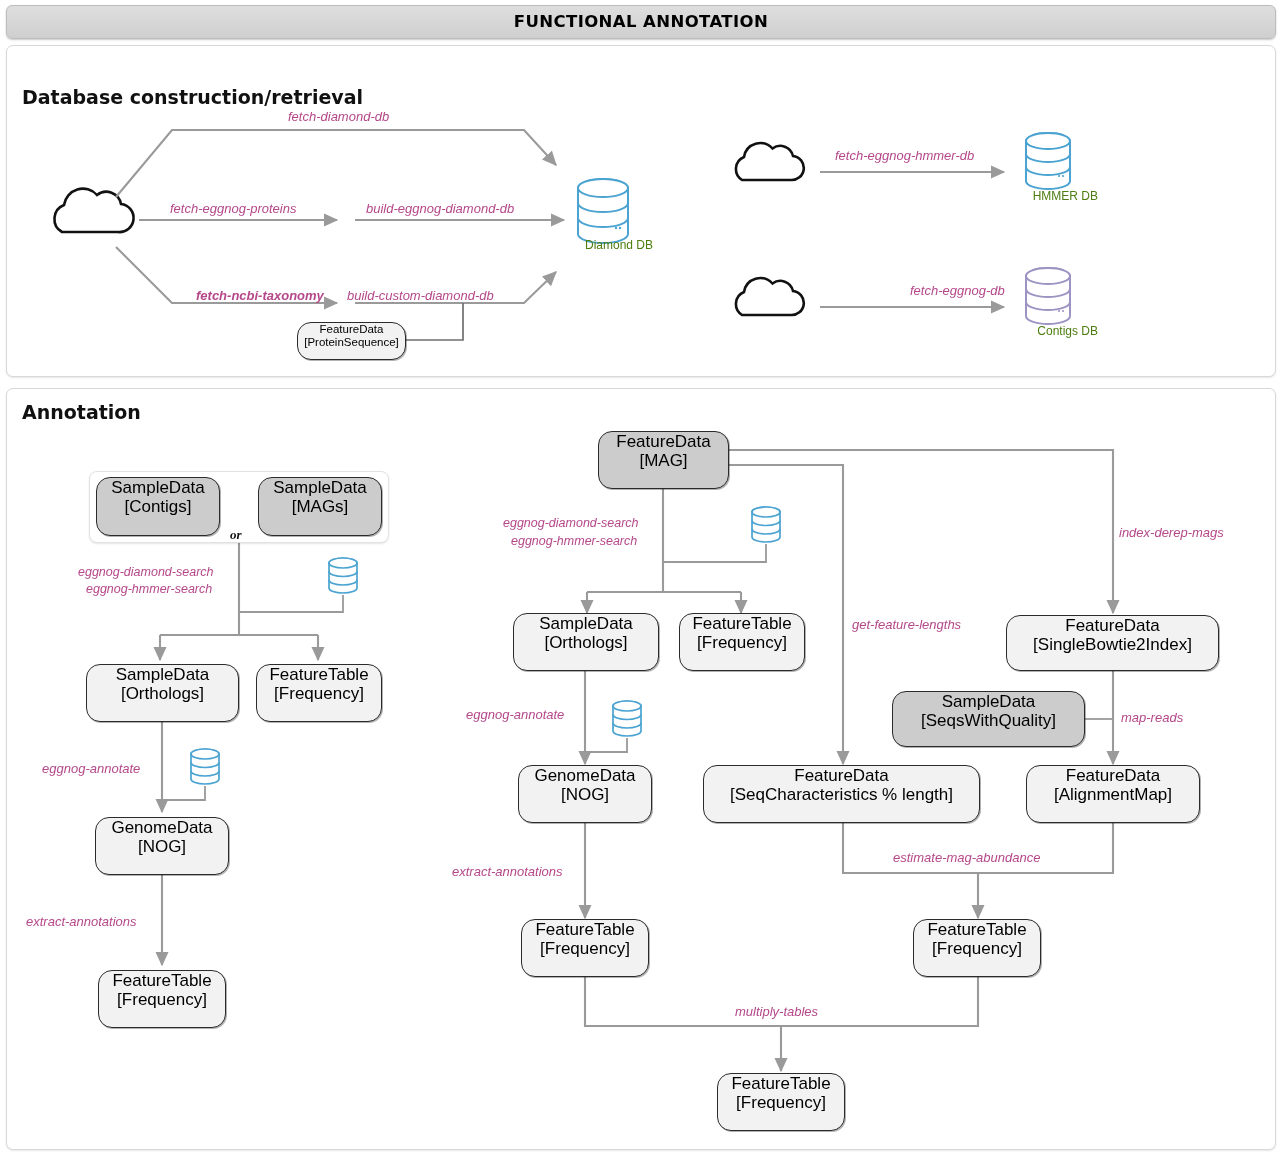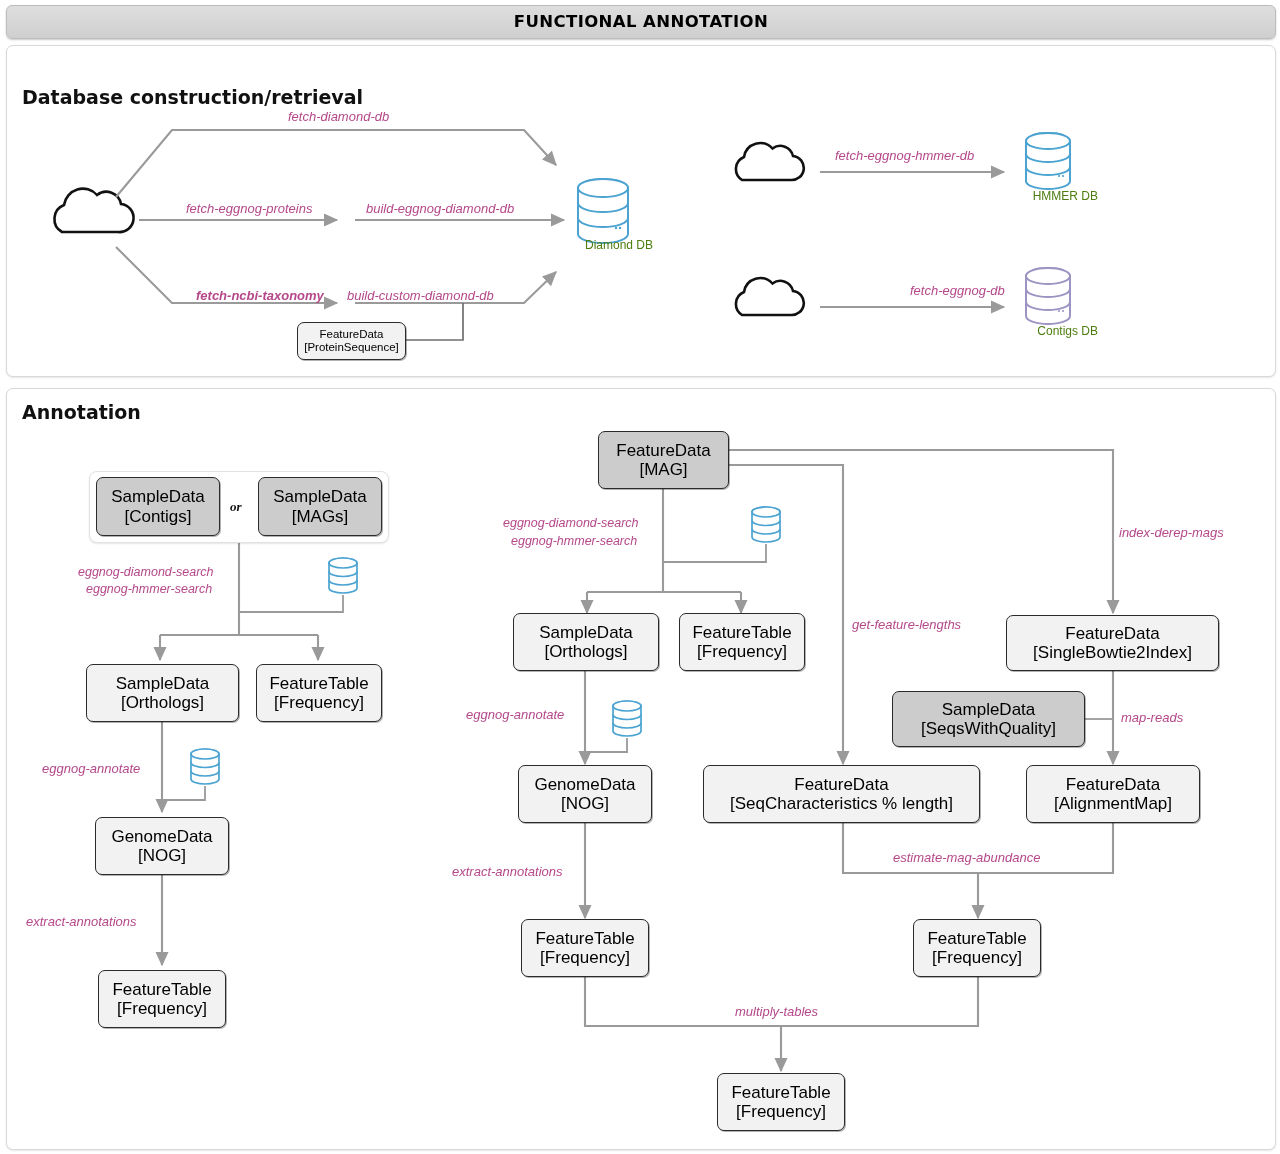--- a/index.html
+++ b/index.html
@@ -11,33 +11,33 @@
             background:linear-gradient(#dedede,#cfcfcf);
             border:1px solid #bdbdbd;border-radius:6px;
             box-shadow:0 1px 2px rgba(0,0,0,0.22);}
   .titlebar span{display:block;text-align:center;line-height:32px;
             font-weight:bold;font-size:16.5px;letter-spacing:.4px;color:#000;
             font-family:"DejaVu Sans",sans-serif;}
   .sect-title{position:absolute;font-weight:bold;font-size:19px;color:#111;
             font-family:"DejaVu Sans",sans-serif;white-space:nowrap;}
   svg{position:absolute;left:0;top:0;}
   .node{position:absolute;box-sizing:border-box;display:flex;flex-direction:column;
-        align-items:center;justify-content:center;text-align:center;
-        border:1.4px solid #2b2b2b;border-radius:7px;
+        align-items:center;text-align:center;
+        border:1.4px solid #2b2b2b;border-radius:14px;
         font-family:"Liberation Sans",sans-serif;color:#000;line-height:1.12;
         box-shadow:1px 1px 0 rgba(0,0,0,0.30);}
   .node.light{background:#f2f2f2;}
   .node.dark{background:#cccccc;}
   .node .l1{display:block;}
   .node .l2{display:block;}
   .groupbox{position:absolute;box-sizing:border-box;background:#fff;
         border:1px solid #e2e2e2;border-radius:8px;
         box-shadow:0 1px 2px rgba(0,0,0,0.10);}
   .orlbl{position:absolute;font-style:italic;font-weight:bold;font-size:13px;
-        font-family:"Liberation Serif",serif;color:#111;}
+        font-family:"Liberation Serif",serif;color:#111;margin-top:28px;}
   .edge-label{position:absolute;font-style:italic;font-size:13px;color:#b5488a;
         font-family:"Liberation Sans",sans-serif;white-space:nowrap;}
   .edge-label.sm{font-size:12.5px;}
   .db-caption{position:absolute;font-size:12px;color:#4d7c0f;
         font-family:"Liberation Sans",sans-serif;white-space:nowrap;text-align:right;}
 </style>
 </head>
 <body>
 
 <div id="root">
@@ -173,21 +173,21 @@
       <g stroke="#4ba3d1" stroke-width="1.7">
         <path d="M613,706 a14,5 0 0 1 28,0 l0,25 a14,5 0 0 1 -28,0 z" fill="#fff"></path>
         <ellipse cx="627" cy="706" rx="14" ry="5" fill="#fff"></ellipse>
         <path d="M613,714.5 a14,5 0 0 0 28,0"></path>
         <path d="M613,723 a14,5 0 0 0 28,0"></path>
       </g>
     </g>
   </svg>
 
   <div class="edge-label" style="left:288px;top:109px;">fetch-diamond-db</div>
-  <div class="edge-label" style="left:170px;top:201px;margin-left:16px;">fetch-eggnog-proteins</div>
+  <div class="edge-label" style="left:170px;top:201px;">fetch-eggnog-proteins</div>
   <div class="edge-label" style="left:366px;top:201px;">build-eggnog-diamond-db</div>
   <div class="edge-label" style="left:196px;top:288px;font-weight:bold;">fetch-ncbi-taxonomy</div>
   <div class="edge-label" style="left:347px;top:288px;">build-custom-diamond-db</div>
   <div class="edge-label" style="left:835px;top:148px;">fetch-eggnog-hmmer-db</div>
   <div class="edge-label" style="left:865px;top:283px;margin-left:45px;">fetch-eggnog-db</div>
 
   <div class="db-caption" style="left:553px;top:238px;width:100px;">Diamond DB</div>
   <div class="db-caption" style="left:998px;top:189px;width:100px;">HMMER DB</div>
   <div class="db-caption" style="left:998px;top:324px;width:100px;">Contigs DB</div>
 

